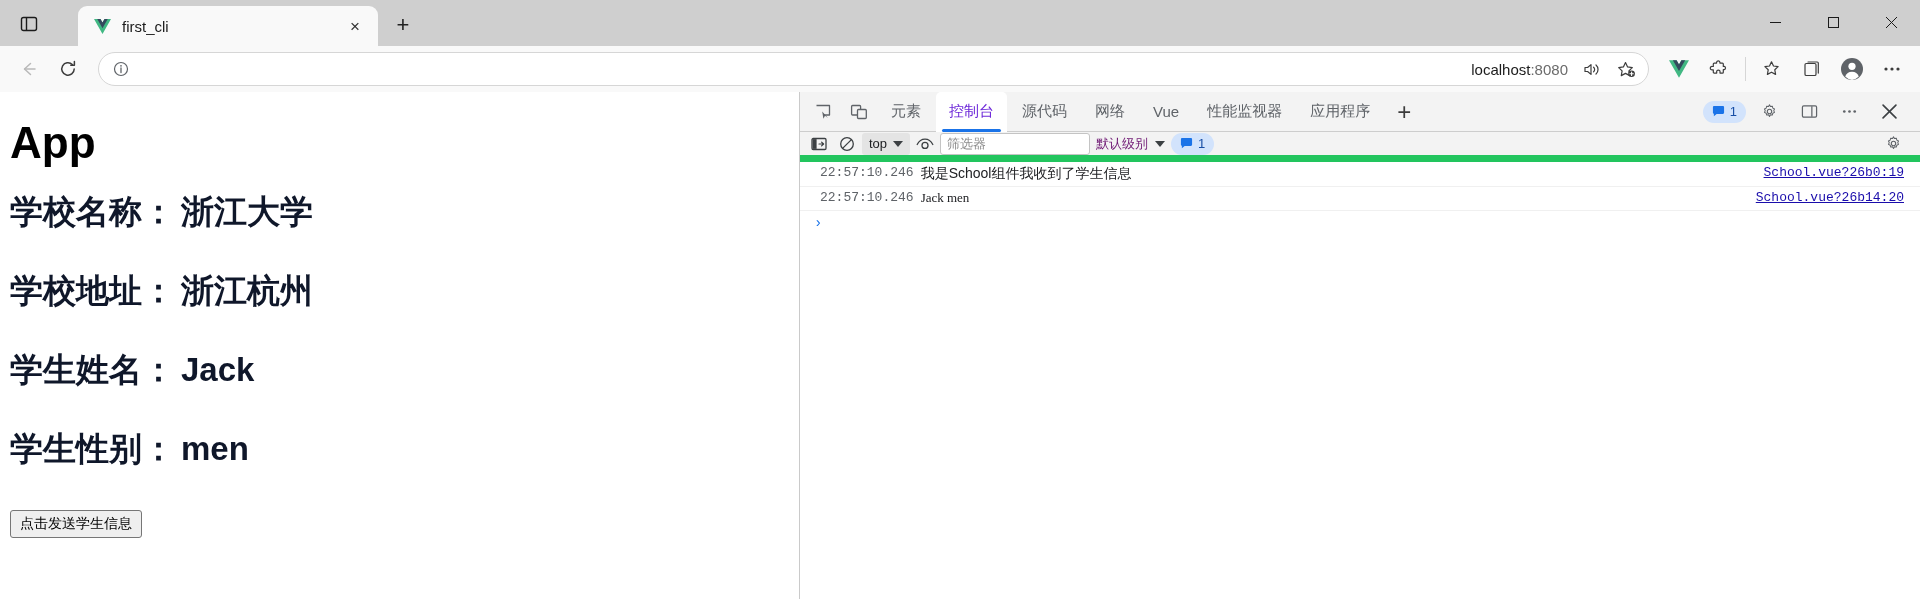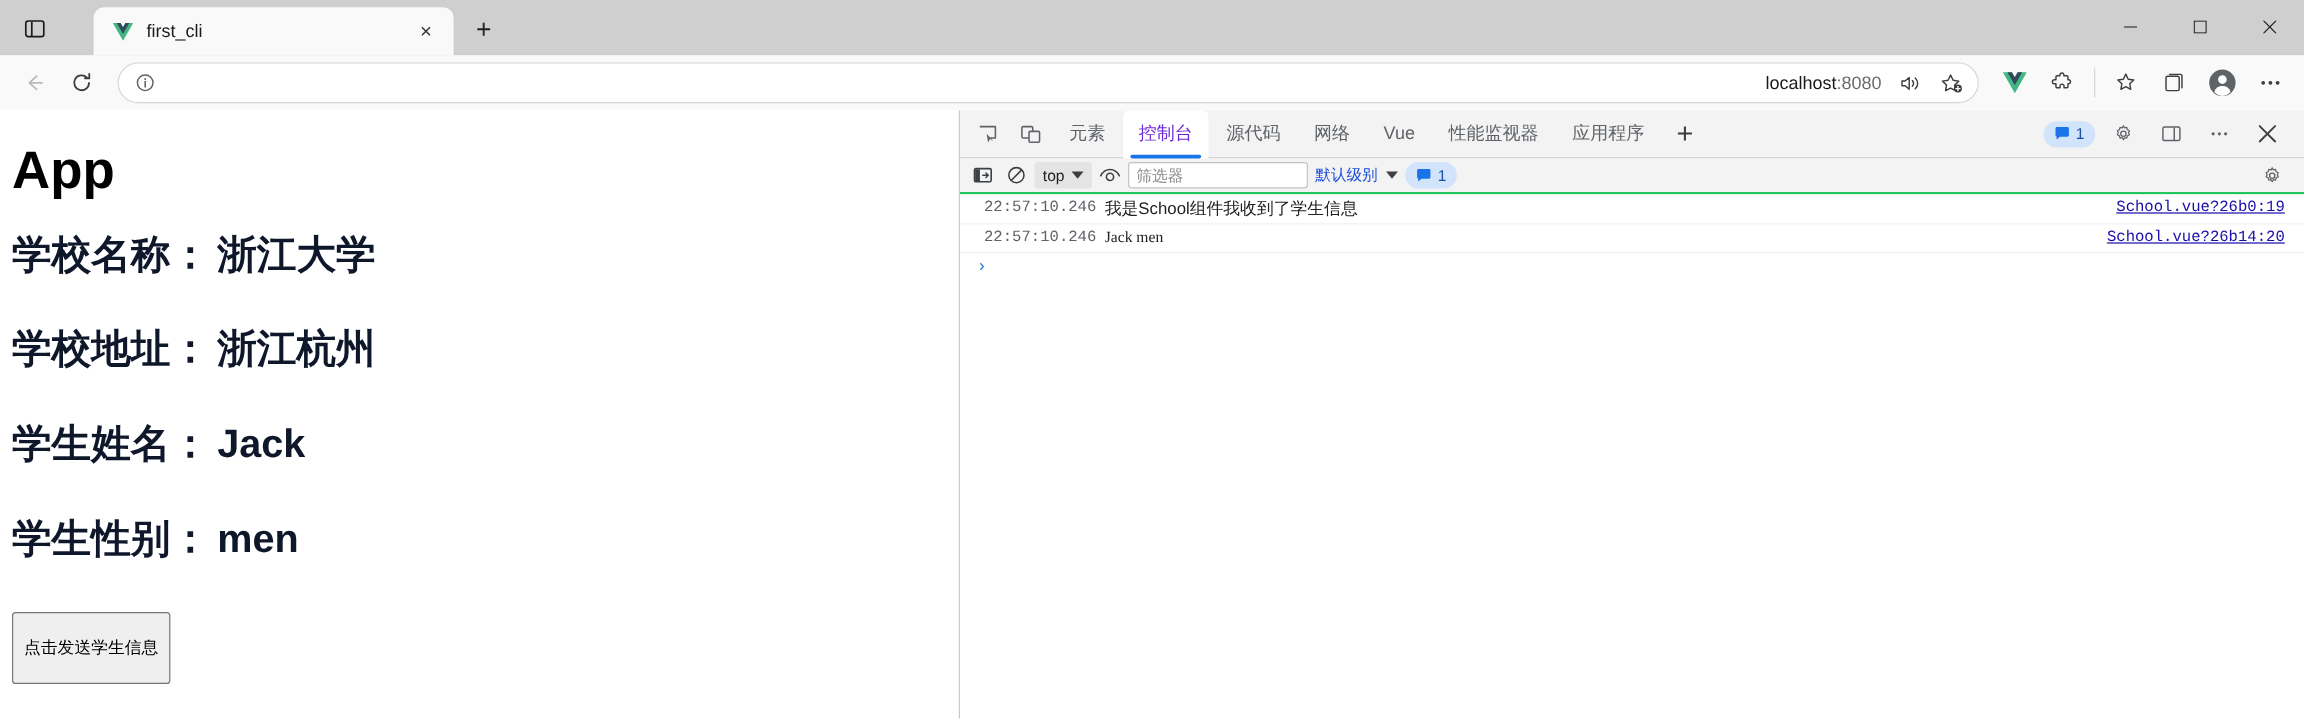--- a/index.html
+++ b/index.html
@@ -78,21 +78,21 @@
   .page h1 {
     font-size: 44px; font-weight: bold; color:#000; margin: 26px 0 22px 0; letter-spacing:0;
   }
   .page h2 {
     font-size: 33px; font-weight: bold; color:#0f172a; margin: 0 0 34px 0; white-space:nowrap;
   }
   .page h2 .val { margin-left: 6px; }
   .app-btn {
     font-family:"Liberation Sans", sans-serif;
     font-size: 14px; color:#000; background:#efefef; border:1px solid #767676;
-    border-radius:3px; padding: 20px 9px; margin-top: 4px;
+    border-radius:3px; padding: 4px 9px; margin-top: 4px;
   }
 
   
   .devtools {
     flex:1; min-width:0; display:flex; flex-direction:column;
     background:#ffffff; font-size:13px; color:#202124;
   }
   .dt-tabbar {
     height:40px; background:#f3f3f3; border-bottom:1px solid #cdcdcd;
     display:flex; align-items:center; padding: 0 6px; gap:2px; flex:none;
@@ -113,38 +113,38 @@
   .dt-plus { width:38px; height:30px; display:flex; align-items:center; justify-content:center;
              font-size:24px; font-weight:300; color:#3c3c3c; flex:none; }
   .dt-tabbar-right { margin-left:auto; display:flex; align-items:center; gap:6px; padding-right:8px; }
   .msg-badge {
     height:22px; border-radius:11px; background:#d2e3fc; color:#174ea6;
     display:flex; align-items:center; gap:5px; padding: 0 9px; font-size:13px;
   }
   .msg-badge .bub { width:13px; height:13px; display:block; }
 
   .dt-toolbar {
-    height:30px; background:#f3f3f3; border-bottom:2px solid #22c55e;
+    height:30px; background:#f3f3f3; border-bottom:7px solid #22c55e;
     display:flex; align-items:center; padding: 0 6px; gap:2px; flex:none;
   }
   .tb-btn { width:26px; height:24px; display:flex; align-items:center; justify-content:center; color:#5f6368; flex:none; }
   .ctx-select {
     height:22px; background:#e4e4e4; border-radius:3px; display:flex; align-items:center;
     gap:6px; padding: 0 7px; font-size:13px; color:#202124; flex:none;
   }
   .caret { width:0;height:0;border-left:5px solid transparent;border-right:5px solid transparent;
            border-top:6px solid #3c4043; display:block; }
   .filter-input {
     width:150px; height:22px; background:#ffffff; border:1px solid #c4c4c4; border-radius:3px;
     font-size:13px; color:#5f6368; padding: 0 6px; font-family:"Liberation Sans", sans-serif;
     flex:none;
   }
   .filter-input::placeholder { color:#8a8a8a; }
   .lvl-select {
-    display:flex; align-items:center; gap:7px; font-size:13px; color:#1d4ed8; padding: 0 4px; flex:none;
+    display:flex; align-items:center; gap:7px; font-size:13px; color:#701a75; padding: 0 4px; flex:none;
   }
   .tb-right { margin-left:auto; display:flex; align-items:center; padding-right:8px; }
 
   .console-body { flex:1; overflow:hidden; background:#ffffff; }
   .log-row {
     display:flex; align-items:flex-start; min-height:24px; padding: 3px 16px 3px 20px;
     border-bottom:1px solid #f0f0f0; font-size:13px; position:relative;
   }
   .log-ts {
     font-family:"Liberation Mono", monospace; color:#5f6368; font-size:13px; white-space:nowrap;

